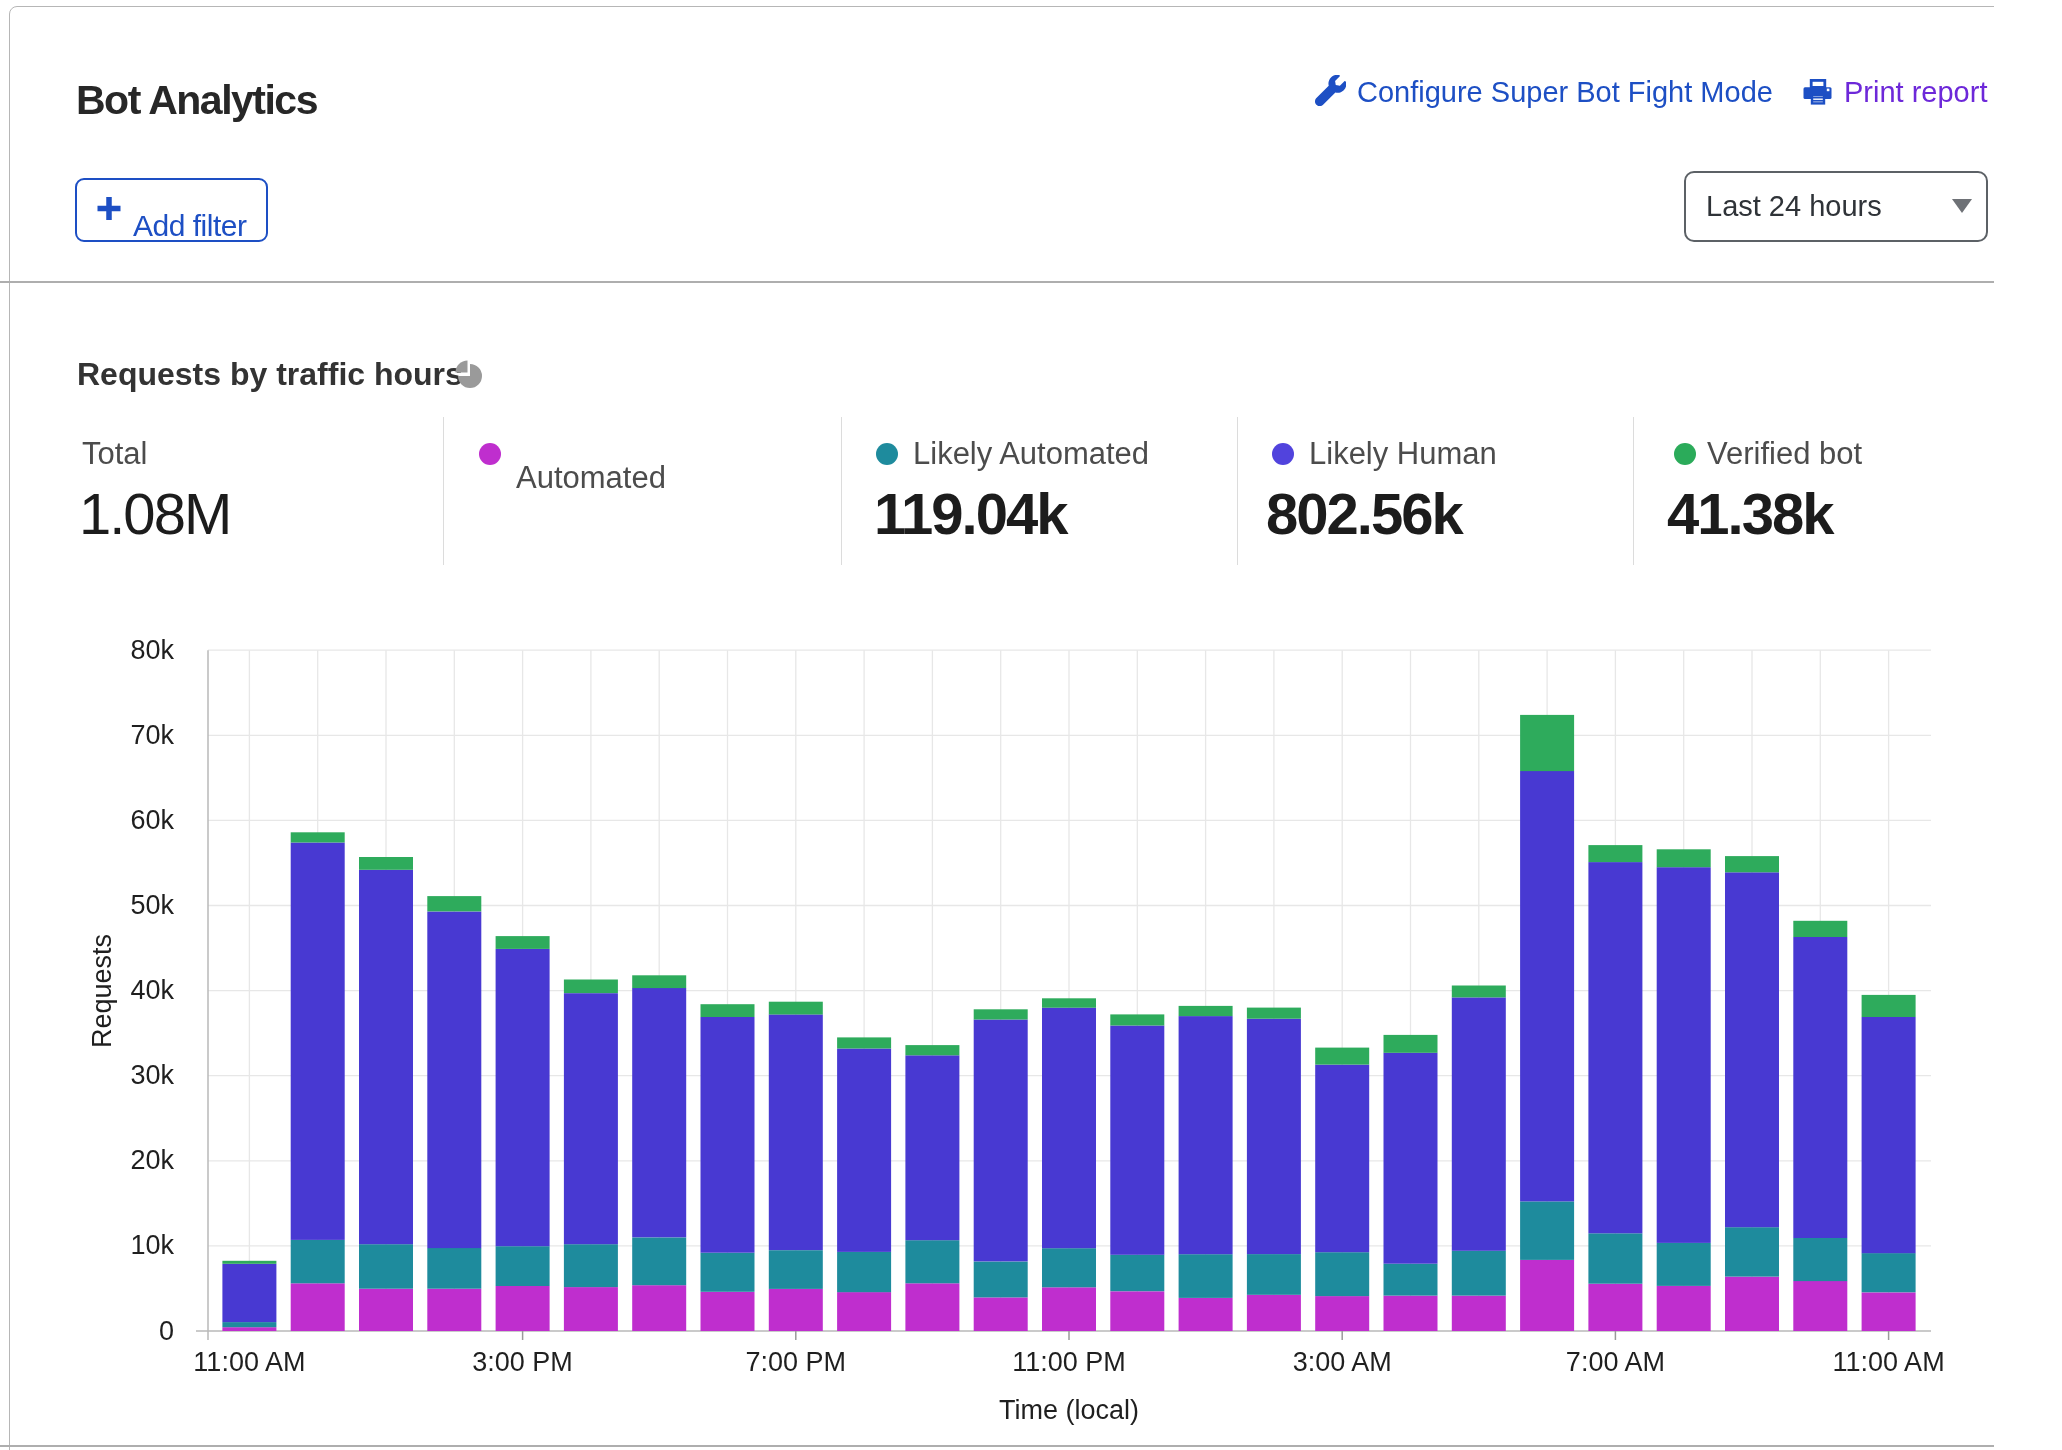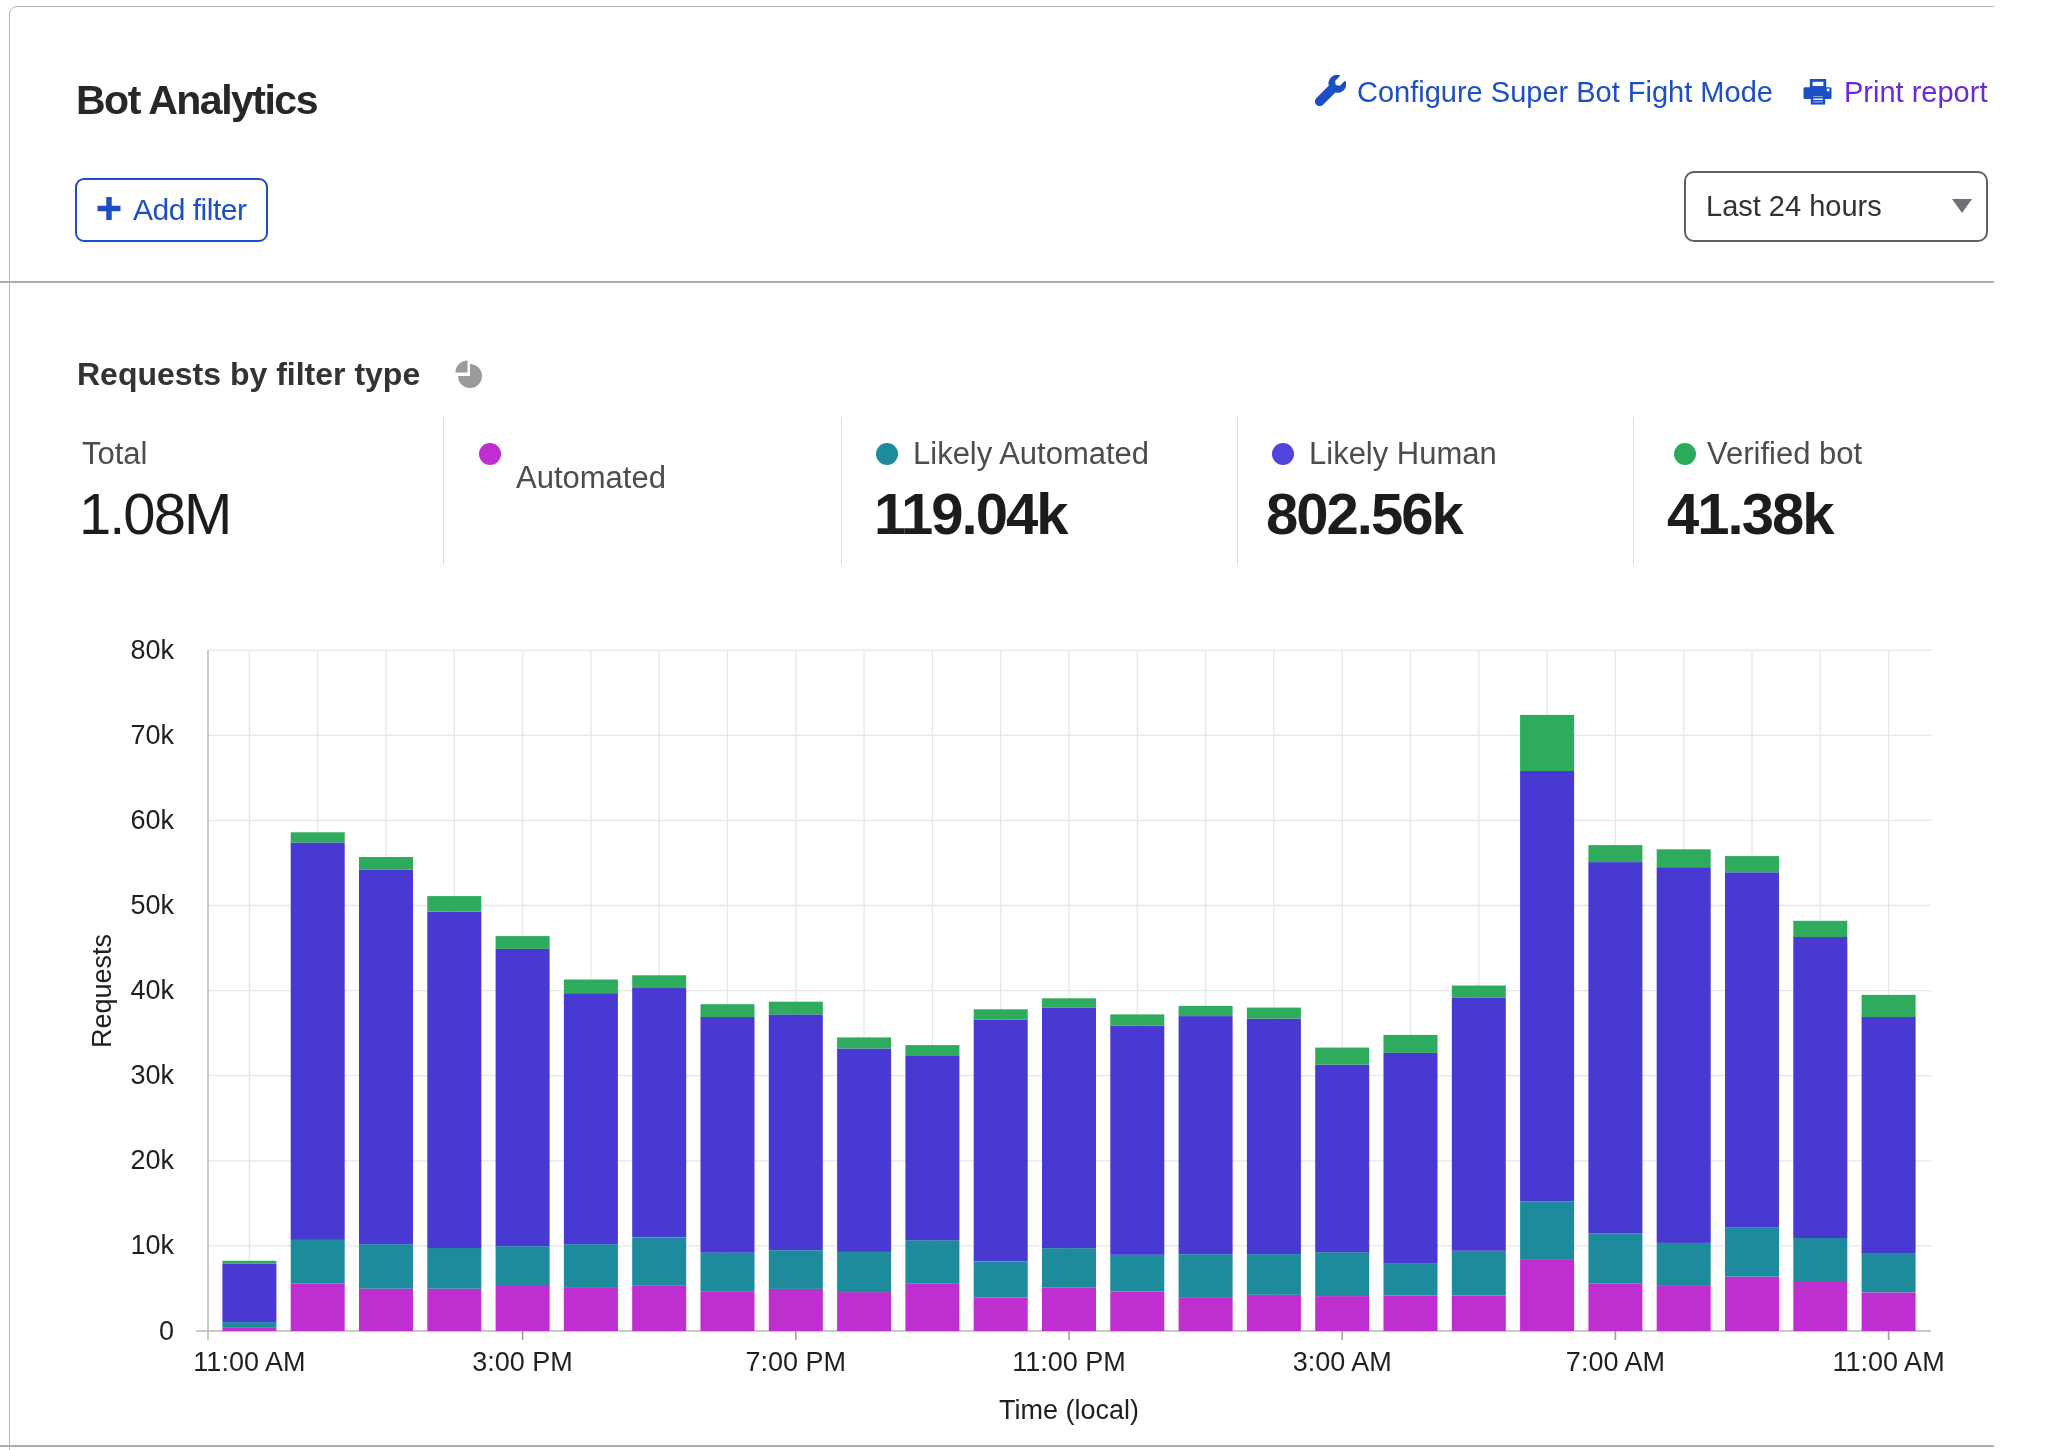--- a/index.html
+++ b/index.html
@@ -26,27 +26,27 @@
 <rect x="10" y="17.2" width="12" height="8.2" fill="#fff" stroke="#1d4fc4" stroke-width="2.4"></rect>
 <rect x="10.8" y="18.8" width="10.4" height="1.7" fill="#1d4fc4"></rect>
 <rect x="10.8" y="21.9" width="10.4" height="1.7" fill="#1d4fc4"></rect>
 </svg>
 <div class="abs" style="left:1844px;top:76px;font-size:29px;color:#6d28d9;">Print report</div>
 
 <div class="abs" style="left:75px;top:178px;width:189px;height:60px;border:2px solid #1d4fc4;border-radius:9px;"></div>
 <svg width="24" height="25" viewBox="0 0 24 25" style="position:absolute;left:97px;top:196px;">
       <path d="M12 1 V24 M0.5 12.5 H23.5" stroke="#1d4fc4" stroke-width="5.5"></path>
     </svg>
-<div class="abs" style="left:133px;top:193px;font-size:30px;color:#1d4fc4;letter-spacing:-0.5px;">Add filter</div>
+<div class="abs" style="left:133px;top:209px;font-size:30px;color:#1d4fc4;letter-spacing:-0.5px;">Add filter</div>
 
 <div class="abs" style="left:1684px;top:171px;width:300px;height:67px;border:2px solid #5c6166;border-radius:10px;"></div>
 <div class="abs" style="left:1706px;top:190px;font-size:29px;color:#2f3338;">Last 24 hours</div>
 <div class="abs" style="left:1952px;top:199px;width:0;height:0;border-left:10px solid transparent;border-right:10px solid transparent;border-top:14px solid #6e7176;"></div>
 
-<div class="abs" style="left:77px;top:356px;font-size:32px;font-weight:bold;color:#333;">Requests by filter type</div>
+<div class="abs" style="left:77px;top:356px;font-size:32px;font-weight:bold;color:#333;">Requests by traffic hours</div>
 <svg width="40" height="40" viewBox="0 0 40 40" style="position:absolute;left:448px;top:352px;">
       <path fill="#9a9a9a" d="M22 12 A12 12 0 1 1 10 24 L22 24 Z"></path>
       <path fill="#9a9a9a" d="M19.5 20.5 L7.5 20.5 A12 12 0 0 1 19.5 8.5 Z"></path>
     </svg>
 
 <div style="position:absolute;left:82px;top:436px;font-size:31px;color:#4c4c4c;">Total</div>
 <div style="position:absolute;left:79px;top:480px;font-size:58px;font-weight:normal;color:#1c1c1c;letter-spacing:-2px;">1.08M</div>
 <div style="position:absolute;left:443px;top:417px;width:1px;height:148px;background:#dcdcdc;"></div>
 <div style="position:absolute;left:479px;top:442.5px;width:22px;height:22px;border-radius:50%;background:#bf2ece;"></div>
 <div style="position:absolute;left:516px;top:460px;font-size:31px;color:#4c4c4c;">Automated</div>

